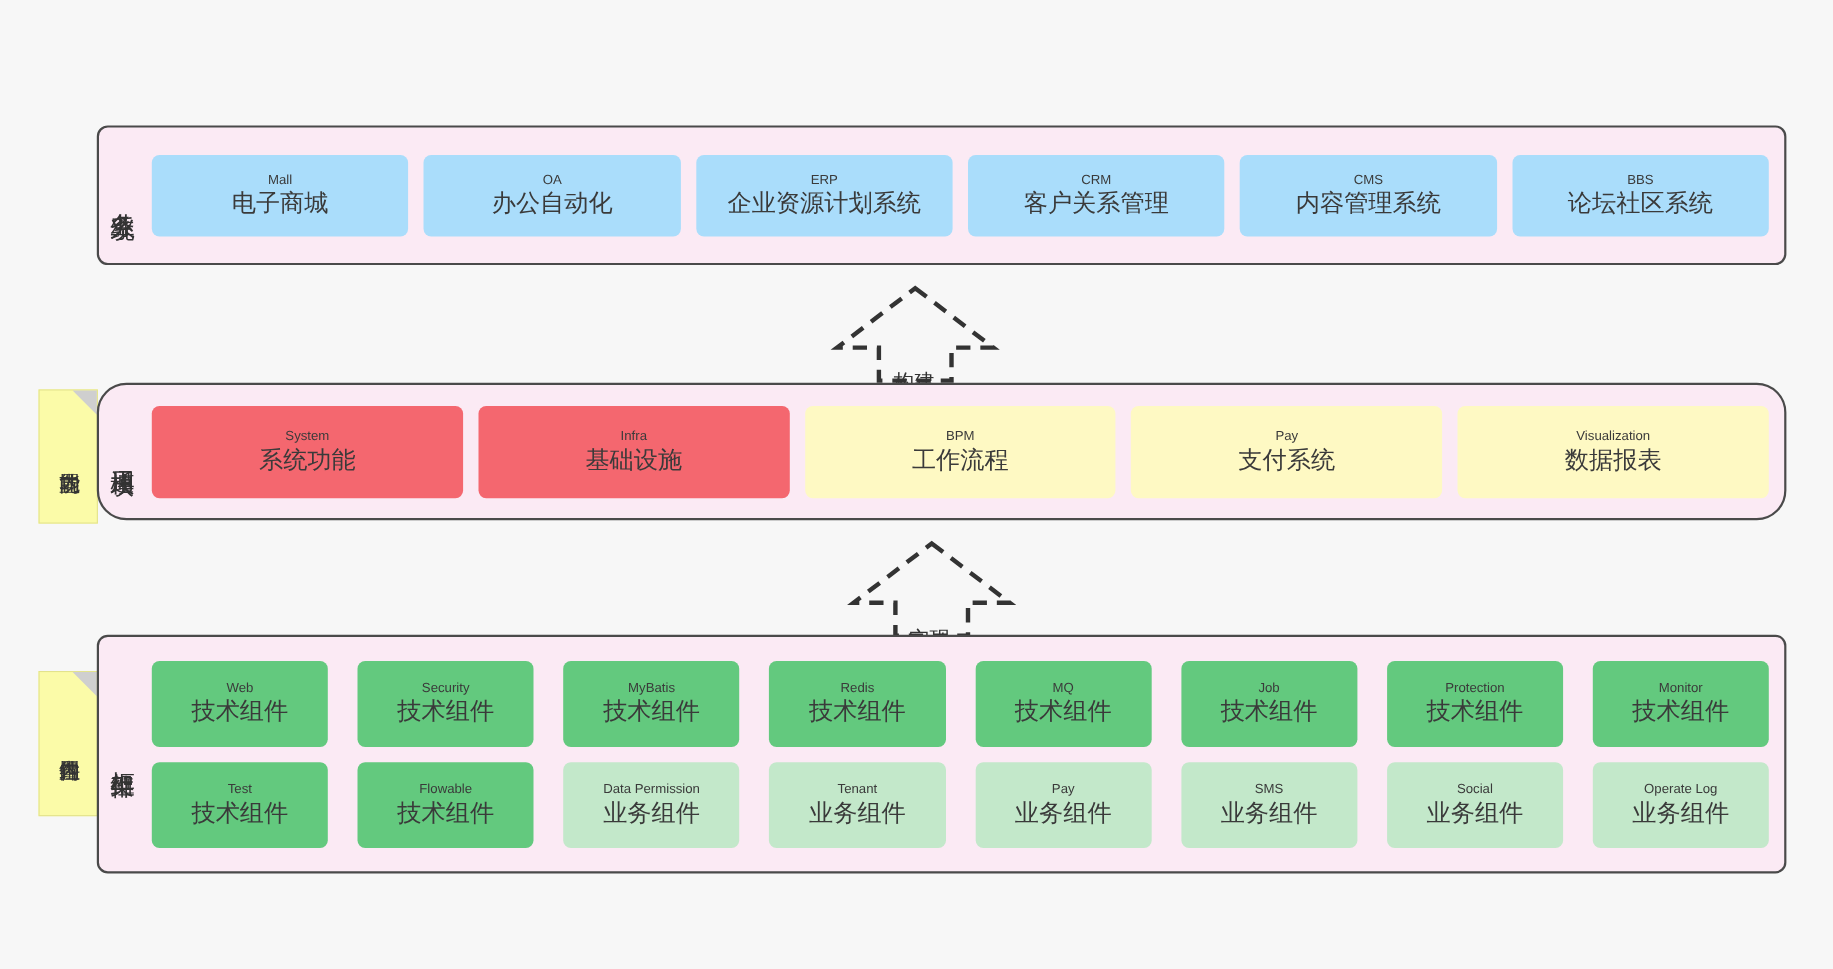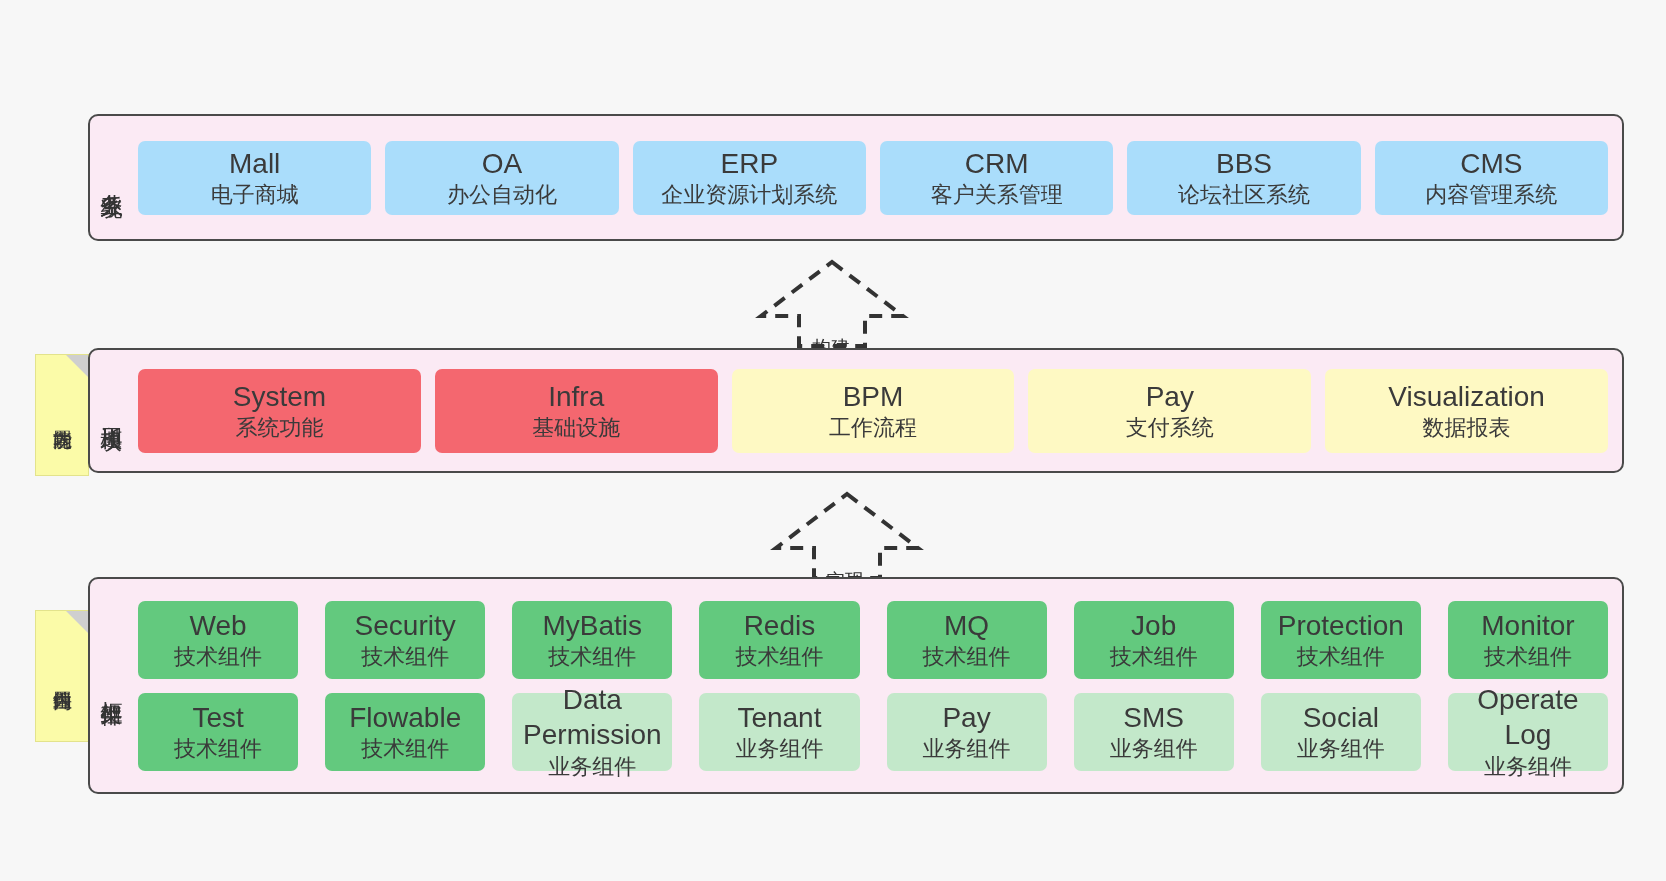--- a/index.html
+++ b/index.html
@@ -65,21 +65,21 @@
     border-radius:7px;
     display:flex;
     flex-direction:column;
     align-items:center;
     justify-content:center;
     text-align:center;
     line-height:1.28;
     padding:6px 4px;
     color:#3a3a3a;
   }
-  .node .n-en { font-size:28px; }
+  .node .n-en { font-size:12px; }
   .node .n-cn { font-size:22px; }
   .node.blue  { background:#aaddfb; height:74px; }
   .node.red   { background:#f4676f; height:84px; }
   .node.pink  { background:#fef9c3; height:84px; }
   .node.green { background:#63c97e; height:78px; }
   .node.lgreen{ background:#c3e8ca; height:78px; }
 
   
   .note {
     position:absolute;
@@ -133,42 +133,42 @@
     </div>
     <div class="node blue">
       <span class="n-en">ERP</span>
       <span class="n-cn">企业资源计划系统</span>
     </div>
     <div class="node blue">
       <span class="n-en">CRM</span>
       <span class="n-cn">客户关系管理</span>
     </div>
     <div class="node blue">
+      <span class="n-en">CMS</span>
+      <span class="n-cn">内容管理系统</span>
+    </div>
+    <div class="node blue">
       <span class="n-en">BBS</span>
       <span class="n-cn">论坛社区系统</span>
-    </div>
-    <div class="node blue">
-      <span class="n-en">CMS</span>
-      <span class="n-cn">内容管理系统</span>
     </div>
   </div>
 </div>
 
 <div class="arrow" style="left:757px; top:258px;">
   <svg width="150" height="90" viewBox="0 0 150 90" fill="none">
     <path d="M75 4 L146 58 L108 58 L108 88 L42 88 L42 58 L4 58 Z" stroke="#333" stroke-width="4" stroke-dasharray="13 9" stroke-linejoin="miter" fill="none"></path>
   </svg>
 </div>
 <div class="arrow-label" style="left:812px; top:291px;">构建</div>
 
 <div class="note" style="left:35px; top:354px; height:122px;">
   <span class="fold"></span>
   <span>内置功能</span>
 </div>
-<div class="layer" id="layer-common" style="left:88px; top:348px; width:1536px; height:125px;">
+<div class="layer" id="layer-common" style="left:88px; top:348px; width:1536px; height:125px;border-radius:27px;">
   <div class="layer-title">通用模块</div>
   <div class="layer-body">
     <div class="node red">
       <span class="n-en">System</span>
       <span class="n-cn">系统功能</span>
     </div>
     <div class="node red">
       <span class="n-en">Infra</span>
       <span class="n-cn">基础设施</span>
     </div>

